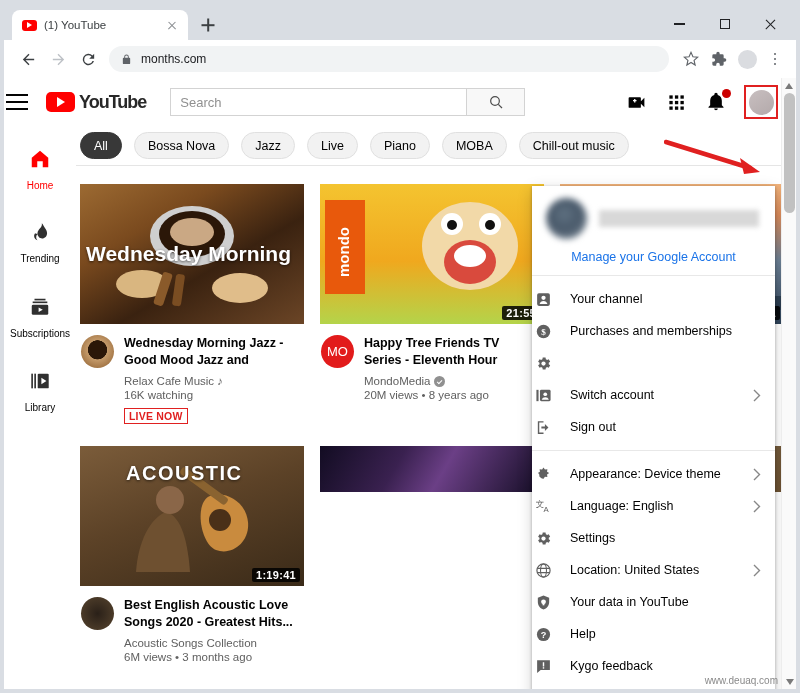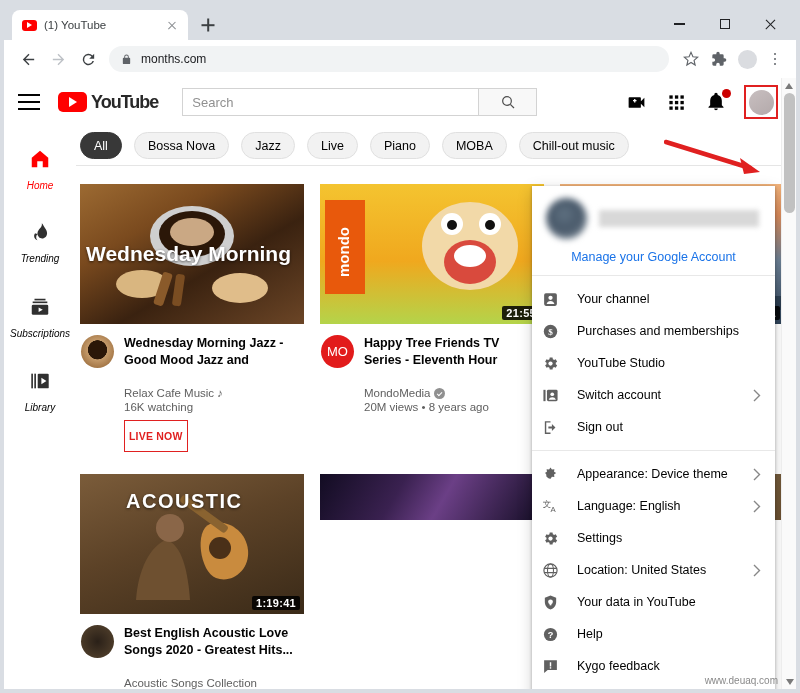--- a/index.html
+++ b/index.html
@@ -137,21 +137,21 @@
     position: relative;
     height: 611px;
     background: #ffffff;
     overflow: hidden;
   }
 
   
   .yt-head {
     height: 48px;
     display: flex; align-items: center;
-    padding: 0 14px 0 14px;
+    padding: 0 14px 0 2px;
     background: #fff;
     position: relative; z-index: 5;
   }
   .hamburger { width: 22px; height: 16px; margin-right: 18px; display: flex; flex-direction: column; justify-content: space-between; }
   .hamburger i { display: block; height: 1.6px; background: #030303; width: 100%; }
   .yt-logo { display: flex; align-items: center; gap: 4px; }
   .yt-logo-box {
     width: 29px; height: 20px; background: #ff0000;
     border-radius: 5px; position: relative;
   }
@@ -196,21 +196,20 @@
   
   .annot-arrow { position: absolute; left: 660px; top: 60px; z-index: 40; pointer-events: none; }
 
   
   .yt-body { display: flex; height: 563px; position: relative; }
 
   .mini-sidebar {
     width: 72px; flex: none;
     padding-top: 6px;
     background: #fff;
-    font-style: italic;
   }
   .side-item {
     height: 74px;
     display: flex; flex-direction: column;
     align-items: center; justify-content: center;
     gap: 6px;
   }
   .side-item.active .side-label { color: #ff0000; }
   .side-label { font-size: 10px; color: #030303; }
 
@@ -261,40 +260,40 @@
   }
   .meta { display: flex; gap: 10px; padding: 11px 4px 0 1px; }
   .ch-avatar {
     width: 33px; height: 33px; border-radius: 50%;
     flex: none; overflow: hidden;
   }
   .vtitle {
     font-size: 12.5px; font-weight: bold; color: #030303;
     line-height: 17px; max-height: 34px; overflow: hidden;
   }
-  .vchannel { font-size: 11.5px; color: #606060; margin-top: 18px; display: flex; align-items: center; gap: 4px; }
+  .vchannel { font-size: 11.5px; color: #606060; margin-top: 6px; display: flex; align-items: center; gap: 4px; }
   .vstats { font-size: 11.5px; color: #606060; margin-top: 2px; }
   .verified {
     width: 11px; height: 11px; border-radius: 50%;
     background: #909090; position: relative; flex: none;
   }
   .verified::after {
     content: ""; position: absolute;
     left: 3px; top: 4.2px;
     width: 4px; height: 1.8px;
     border-left: 1.4px solid #fff; border-bottom: 1.4px solid #fff;
     transform: rotate(-45deg);
   }
   .live-badge {
     margin-top: 7px;
     display: inline-block;
     border: 1px solid #e02020;
     color: #e02020;
     font-size: 10.5px; font-weight: bold;
-    padding: 9px 4px;
+    padding: 1px 4px;
     letter-spacing: .2px;
   }
 
   
   .acct-menu {
     position: absolute;
     left: 528px; top: 108px;
     width: 243px;
     background: #fff;
     box-shadow: 0 1px 3px rgba(0,0,0,.28), 0 4px 14px rgba(0,0,0,.18);
@@ -319,21 +318,21 @@
   .acct-manage {
     text-align: center;
     color: #1a73e8; font-size: 12.5px;
     padding-top: 11px;
   }
   .menu-sep { height: 1px; background: #e8e8e8; }
   .menu-group { padding: 7px 0; }
   .menu-item {
     display: flex; align-items: center;
     height: 32px;
-    padding: 0 14px 0 8px;
+    padding: 0 14px 0 1px;
     gap: 16px;
   }
   .menu-item-label { flex: 1; white-space: nowrap; }
   .mi-icon { width: 21px; height: 21px; flex: none; display: flex; align-items: center; justify-content: center; }
   .chev { flex: none; opacity: .75; }
 
   
   .scrollbar {
     position: absolute; right: 0; top: 0;
     width: 15px; height: 100%;
@@ -698,21 +697,20 @@
           <span class="menu-item-label">Purchases and memberships</span>
         </div>
 
         <div class="menu-item">
           <span class="mi-icon">
             <svg width="17" height="17" viewBox="0 0 24 24">
                 <path d="M19.4 13a7.6 7.6 0 0 0 0-2l2-1.6-2-3.4-2.4 1a7.6 7.6 0 0 0-1.7-1l-.4-2.6h-4l-.4 2.6a7.6 7.6 0 0 0-1.7 1l-2.4-1-2 3.4 2 1.6a7.6 7.6 0 0 0 0 2l-2 1.6 2 3.4 2.4-1a7.6 7.6 0 0 0 1.7 1l.4 2.6h4l.4-2.6a7.6 7.6 0 0 0 1.7-1l2.4 1 2-3.4z" fill="#606060"></path>
                 <circle cx="12" cy="12" r="3" fill="#fff"></circle>
               </svg>
           </span>
-          <span class="menu-item-label">YouTube Studio</span>
         </div>
 
         <div class="menu-item">
           <span class="mi-icon">
             <svg width="17" height="17" viewBox="0 0 24 24">
                 <rect x="2" y="4" width="3" height="16" fill="#606060"></rect>
                 <rect x="7" y="4" width="15" height="16" rx="2" fill="#606060"></rect>
                 <circle cx="14.5" cy="10.2" r="2.6" fill="#fff"></circle>
                 <path d="M9.5 18c.6-2.6 2.6-3.7 5-3.7s4.4 1.1 5 3.7z" fill="#fff"></path>
               </svg>

